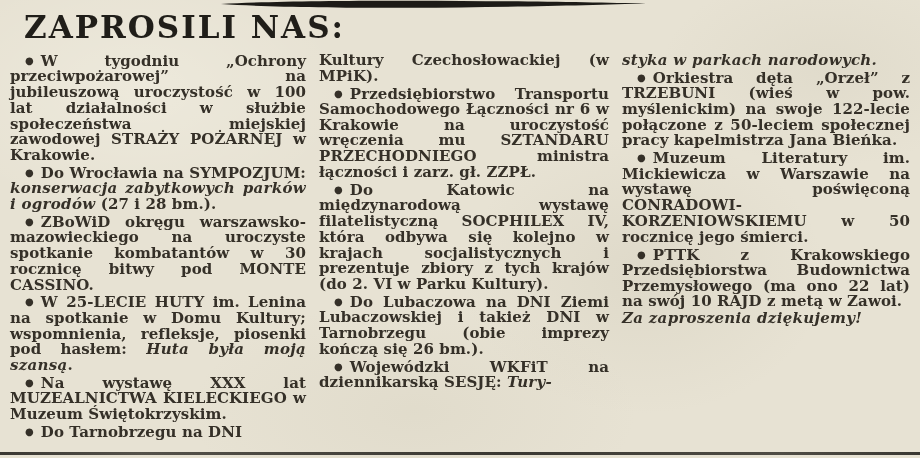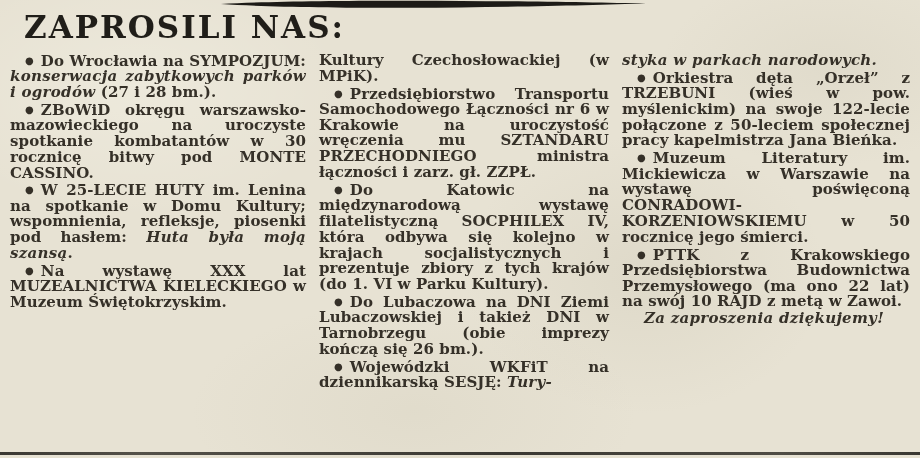--- a/index.html
+++ b/index.html
@@ -53,21 +53,21 @@
   .news-item{
     font-size:15px;
     line-height:15.8px;
     font-weight:bold;
     text-align:justify;
     letter-spacing:0.1px;
     margin-bottom:1px;
     color:var(--ink);
   }
   .news-item.bulleted{text-indent:15px;}
-  .news-item.align-right{text-align:center;padding-right:4px;}
+  .news-item.align-right{text-align:left;padding-right:4px;}
   .news-item .bullet{
     display:inline-block;
     font-size:10px;
     vertical-align:1.5px;
     margin-right:7px;
     text-indent:0;
   }
   .news-item .seg.italic{font-style:italic;letter-spacing:0.3px;}
   .bottom-rule{
     position:absolute;
@@ -81,29 +81,31 @@
 
 <div class="page">
 
   <svg class="top-rule" viewBox="0 0 425 9" preserveAspectRatio="none" aria-hidden="true">
     <path d="M0,4 C40,1.6 110,0.6 190,0.7 C280,0.9 370,2.2 425,3.6 C370,5.2 280,7.6 190,7.8 C110,8 40,6.6 0,4 Z" fill="#1d1b17"></path>
   </svg>
 
   <div class="columns">
     <div class="col">
       <h1 class="title">ZAPROSILI NAS:</h1>
+    <p class="news-item bulleted"><span class="bullet">●</span><span class="seg">W tygodniu „Ochrony przeciwpożarowej” na jubileuszową uroczystość w 100 lat działalności w służbie społeczeństwa miejskiej zawodowej STRAŻY POŻARNEJ w Krakowie.</span></p>
         <p class="news-item bulleted"><span class="bullet">●</span><span class="seg">Do Wrocławia na SYMPOZJUM: </span><span class="seg italic">konserwacja zabytkowych parków i ogrodów</span><span class="seg"> (27 i 28 bm.).</span></p>
         <p class="news-item bulleted"><span class="bullet">●</span><span class="seg">ZBoWiD okręgu warszawsko-mazowieckiego na uroczyste spotkanie kombatantów w 30 rocznicę bitwy pod MONTE CASSINO.</span></p>
         <p class="news-item bulleted"><span class="bullet">●</span><span class="seg">W 25-LECIE HUTY im. Lenina na spotkanie w Domu Kultury; wspomnienia, refleksje, piosenki pod hasłem: </span><span class="seg italic">Huta była moją szansą</span><span class="seg">.</span></p>
         <p class="news-item bulleted"><span class="bullet">●</span><span class="seg">Na wystawę XXX lat MUZEALNICTWA KIELECKIEGO w Muzeum Świętokrzyskim.</span></p>
+        <p class="news-item bulleted"><span class="bullet">●</span><span class="seg">Do Tarnobrzegu na DNI</span></p>
       </div>
     <div class="col offset">
         <p class="news-item"><span class="seg">Kultury Czechosłowackiej (w MPiK).</span></p>
         <p class="news-item bulleted"><span class="bullet">●</span><span class="seg">Przedsiębiorstwo Transportu Samochodowego Łączności nr 6 w Krakowie na uroczystość wręczenia mu SZTANDARU PRZECHODNIEGO ministra łączności i zarz. gł. ZZPŁ.</span></p>
-        <p class="news-item bulleted"><span class="bullet">●</span><span class="seg">Do Katowic na międzynarodową wystawę filatelistyczną SOCPHILEX IV, która odbywa się kolejno w krajach socjalistycznych i prezentuje zbiory z tych krajów (do 1. VI w Parku Kultury).</span></p>
+        <p class="news-item bulleted"><span class="bullet">●</span><span class="seg">Do Katowic na międzynarodową wystawę filatelistyczną SOCPHILEX IV, która odbywa się kolejno w krajach socjalistycznych i prezentuje zbiory z tych krajów (do 2. VI w Parku Kultury).</span></p>
         <p class="news-item bulleted"><span class="bullet">●</span><span class="seg">Do Lubaczowa na DNI Ziemi Lubaczowskiej i takież DNI w Tarnobrzegu (obie imprezy kończą się 26 bm.).</span></p>
         <p class="news-item bulleted"><span class="bullet">●</span><span class="seg">Wojewódzki WKFiT na dziennikarską SESJĘ: </span><span class="seg italic">Tury-</span></p>
       </div>
     <div class="col offset">
         <p class="news-item"><span class="seg italic">styka w parkach narodowych.</span></p>
         <p class="news-item bulleted"><span class="bullet">●</span><span class="seg">Orkiestra dęta „Orzeł” z TRZEBUNI (wieś w pow. myślenickim) na swoje 122-lecie połączone z 50-leciem społecznej pracy kapelmistrza Jana Bieńka.</span></p>
         <p class="news-item bulleted"><span class="bullet">●</span><span class="seg">Muzeum Literatury im. Mickiewicza w Warszawie na wystawę poświęconą CONRADOWI-KORZENIOWSKIEMU w 50 rocznicę jego śmierci.</span></p>
         <p class="news-item bulleted"><span class="bullet">●</span><span class="seg">PTTK z Krakowskiego Przedsiębiorstwa Budownictwa Przemysłowego (ma ono 22 lat) na swój 10 RAJD z metą w Zawoi.</span></p>
         <p class="news-item align-right"><span class="seg italic">Za zaproszenia dziękujemy!</span></p>
       </div>

